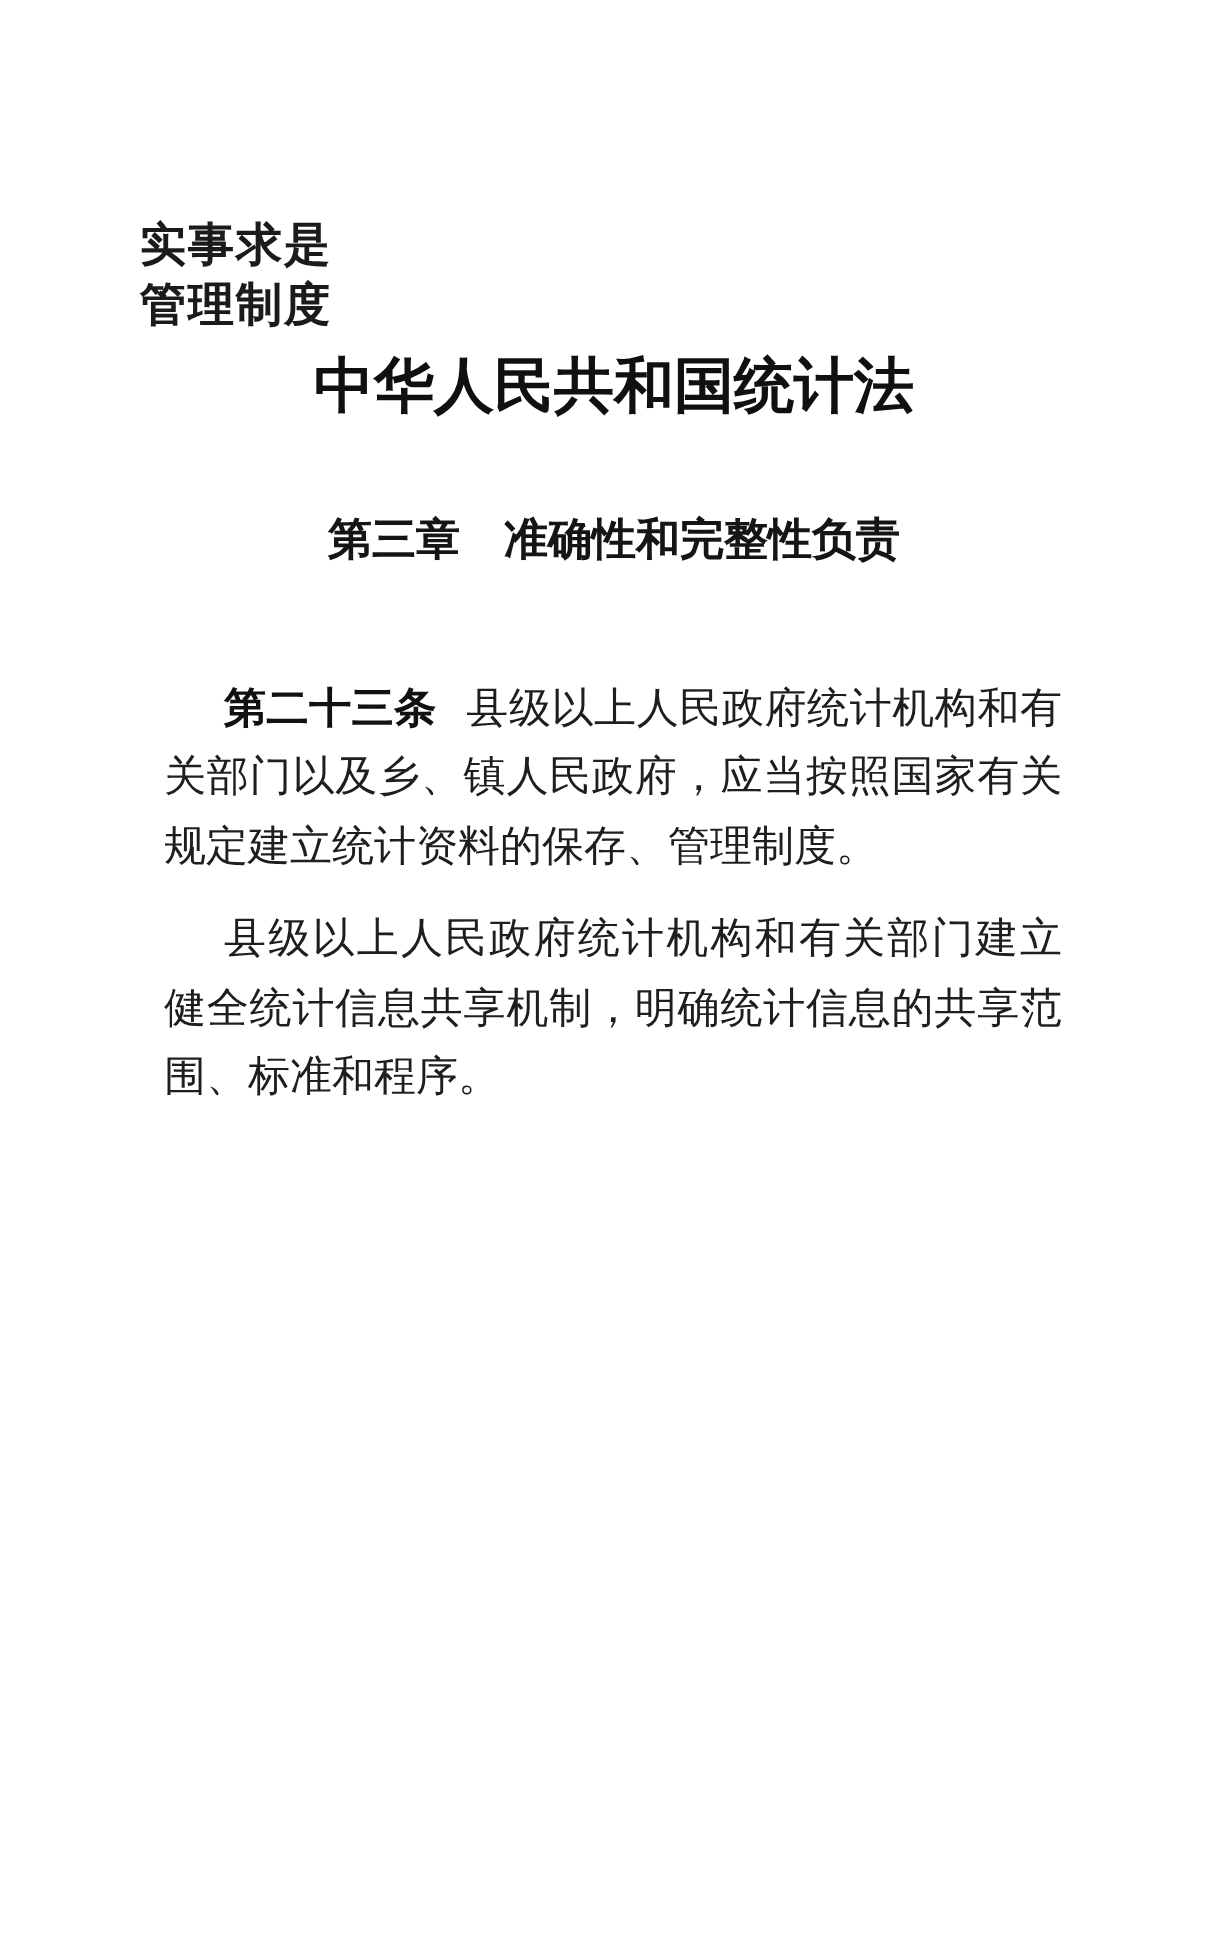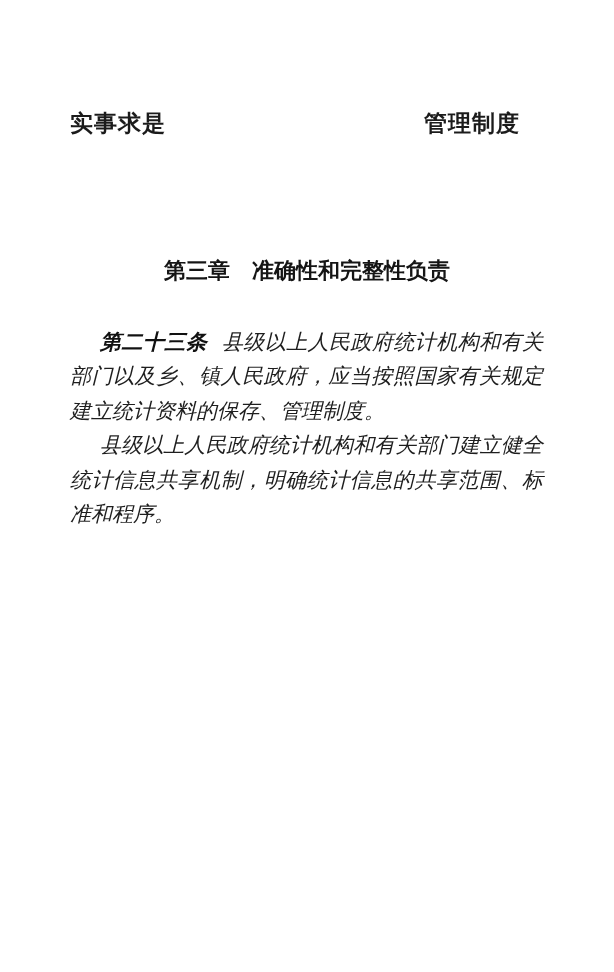--- a/index.html
+++ b/index.html
@@ -21,20 +21,21 @@
     top: 108px;
     left: 70px;
     right: 94px;
     display: flex;
     justify-content: space-between;
     align-items: flex-start;
     font-size: 23px;
     font-weight: bold;
     line-height: 30px;
     letter-spacing: 1px;
+    flex-direction: column;
   }
   .doc-title {
     position: absolute;
     top: 174px;
     left: 0;
     right: 0;
     margin: 0;
     text-align: center;
     font-size: 30px;
     font-weight: bold;
@@ -61,42 +62,42 @@
     position: absolute;
     top: 325px;
     left: 70px;
     width: 473px;
     font-size: 21px;
     line-height: 34.4px;
     text-align: justify;
     color: #1e1e1e;
   }
   .doc-body p {
-    margin: 0;
+    margin: 12px;
     text-indent: 30px;
-    font-style: italic;
   }
   .article-lead {
     font-weight: bold;
     color: #111111;
   }
   .article-lead:not(:empty) {
     margin-right: 0.7em;
   }
 </style>
 </head>
 <body>
 
 <div class="page">
 
   <div class="header-row">
     <span>实事求是</span>
     <span>管理制度</span>
   </div>
 
+  <h1 class="doc-title">中华人民共和国统计法</h1>
 
   <h2 class="chapter-heading">
     <span class="chapter-number">第三章</span><span>准确性和完整性负责</span>
   </h2>
 
   <div class="doc-body">
     <p>
       <span class="article-lead">第二十三条</span><span>县级以上人民政府统计机构和有关部门以及乡、镇人民政府，应当按照国家有关规定建立统计资料的保存、管理制度。</span>
     </p>
     <p>

